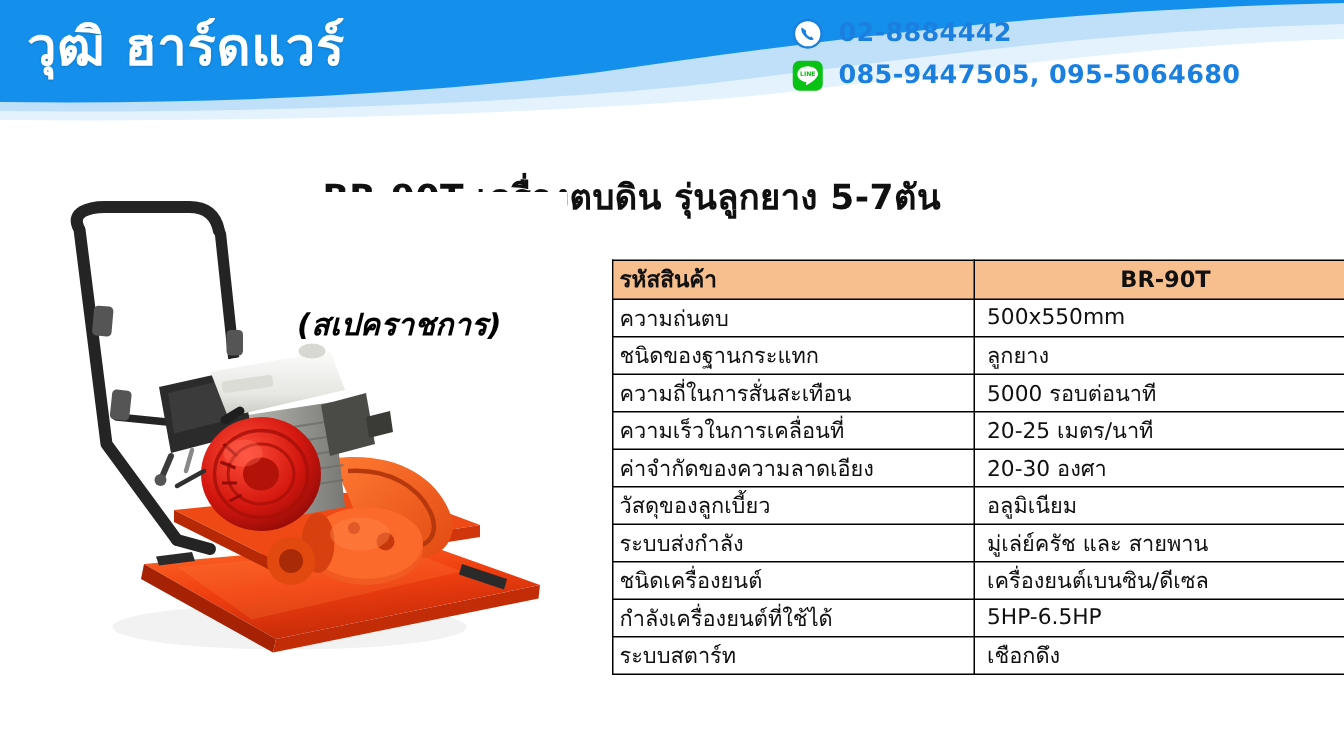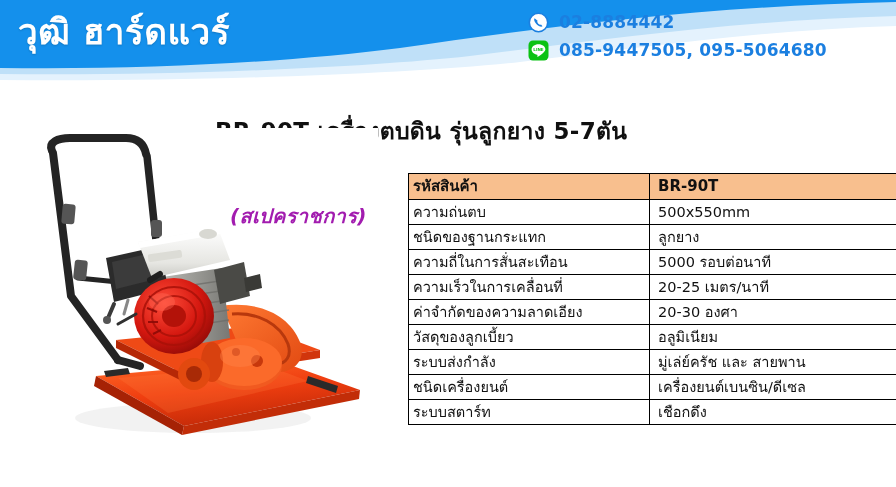--- a/index.html
+++ b/index.html
@@ -89,24 +89,23 @@
   }
   #product-photo svg { display: block; }
 
   #spec-stamp {
     position: absolute;
     left: 198px;
     top: 200px;
     font-size: 20px;
     font-weight: bold;
     font-style: italic;
-    color: #a21caf;
+    color: #000000;
     white-space: nowrap;
     letter-spacing: 0.3px;
-    margin-left: 32px;
   }
 
   
   #spec-table {
     position: absolute;
     left: 408px;
     top: 173px;
     width: 474px;
     border-collapse: collapse;
     table-layout: fixed;
@@ -123,21 +122,21 @@
     white-space: nowrap;
   }
   #spec-table th {
     background: #f8bf8e;
     font-weight: bold;
     font-size: 15px;
     height: 21px;
   }
   #spec-table .col-key   { width: 236px; margin-left: 13px; }
   #spec-table .col-value { width: 238px; }
-  #spec-table th.col-value { padding-left: 8px; }
+  #spec-table th.col-value { padding-left: 8px; text-align: center; }
   #spec-table td.col-value { padding-left: 8px; }
 </style>
 </head>
 <body>
 
 <div id="banner">
   <svg width="896" height="92" viewBox="0 0 896 92">
     <rect x="0" y="0" width="896" height="92" fill="#ffffff"></rect>
 
     <path d="M0 0 H896 V26 C760 30 640 48 520 62 C410 74 190 82 0 80 Z" fill="#e4f2fd"></path>
@@ -332,17 +331,21 @@
     </tr>
     <tr>
       <td class="col-key">ระบบส่งกำลัง</td>
       <td class="col-value">มู่เล่ย์ครัช และ สายพาน</td>
     </tr>
     <tr>
       <td class="col-key">ชนิดเครื่องยนต์</td>
       <td class="col-value">เครื่องยนต์เบนซิน/ดีเซล</td>
     </tr>
     <tr>
+      <td class="col-key">กำลังเครื่องยนต์ที่ใช้ได้</td>
+      <td class="col-value">5HP-6.5HP</td>
+    </tr>
+    <tr>
       <td class="col-key">ระบบสตาร์ท</td>
       <td class="col-value">เชือกดึง</td>
     </tr>
   </tbody>
 </table>
 
 </body></html>

